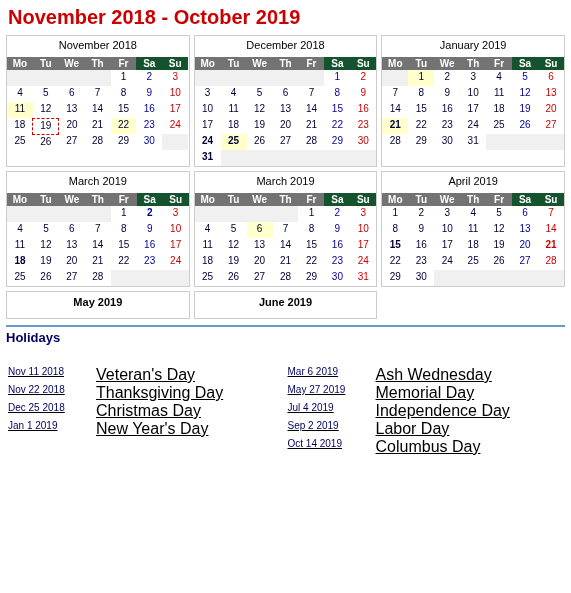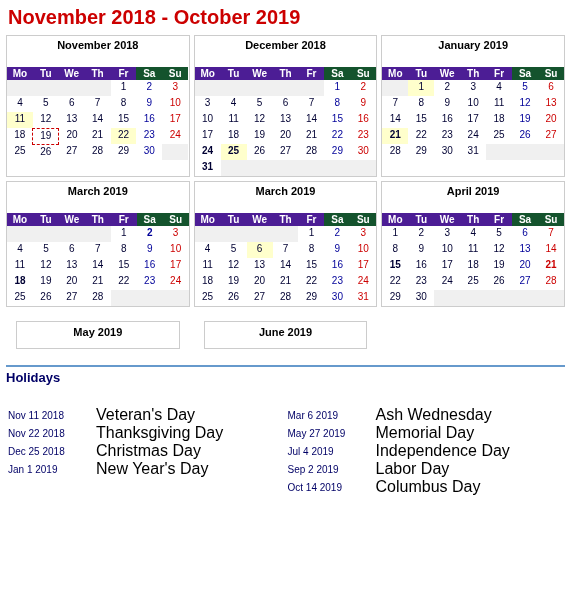--- a/index.html
+++ b/index.html
@@ -22,35 +22,35 @@
       grid-template-columns: repeat(3, 1fr);
       gap: 0;
       padding: 0 4px;
     }
     .cal-month {
       border: 1px solid #ccc;
       margin: 2px;
     }
     .cal-month-title {
       text-align: center;
-      font-weight: bold;
+      font-weight: normal;
       font-size: 11px;
-      padding: 3px 0 16px 0;
+      padding: 3px 0 6px 0;
       background: #fff;
     }
     .cal-table {
       width: 100%;
       border-collapse: collapse;
     }
     .cal-table th {
       text-align: center;
       font-size: 10px;
       font-weight: bold;
       color: #fff;
-      background: #4c1d95;
+      background: #737373;
       padding: 1px 0;
       width: 14.28%;
     }
     .cal-table th.sa { background: #14532d; }
     .cal-table td {
       text-align: center;
       font-size: 10px;
       padding: 1px 2px;
       color: #000033;
       vertical-align: top;
@@ -78,43 +78,44 @@
       color: #000066;
       margin-bottom: 21px;
     }
     .holidays-grid {
       display: grid;
       grid-template-columns: 1fr 1fr;
       gap: 0;
     }
     .holiday-entry {
       display: flex;
-      align-items: center;
+      align-items: flex-start;
       padding: 0px 2px;
+      text-decoration: underline;
     }
     .holiday-date {
       color: #000066;
       min-width: 72px;
       font-size: 10px;
     }
     .holiday-name {
       color: #000;
       font-size: 16px;
       margin-left: 16px;
     }
 
     .partial-row {
       display: grid;
       grid-template-columns: repeat(3, 1fr);
       gap: 0;
       padding: 0 4px;
     }
     .partial-cal {
       border: 1px solid #ccc;
-      margin: 12px;
+      margin: 2px;
       height: 28px;
       overflow: hidden;
     }
     .partial-cal-title {
       text-align: center;
       font-weight: bold;
       font-size: 11px;
       padding: 4px 0 2px 0;
     }
   </style>

